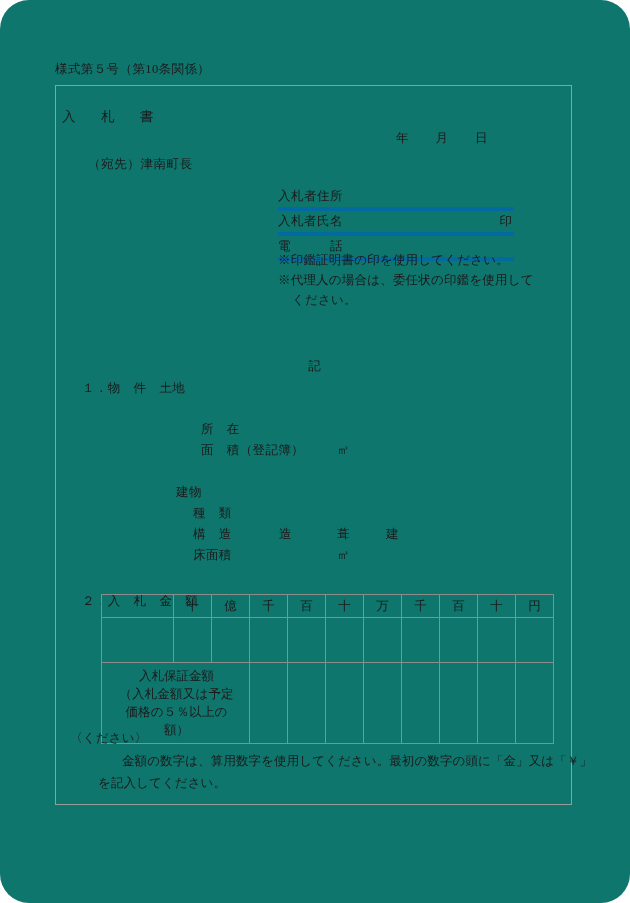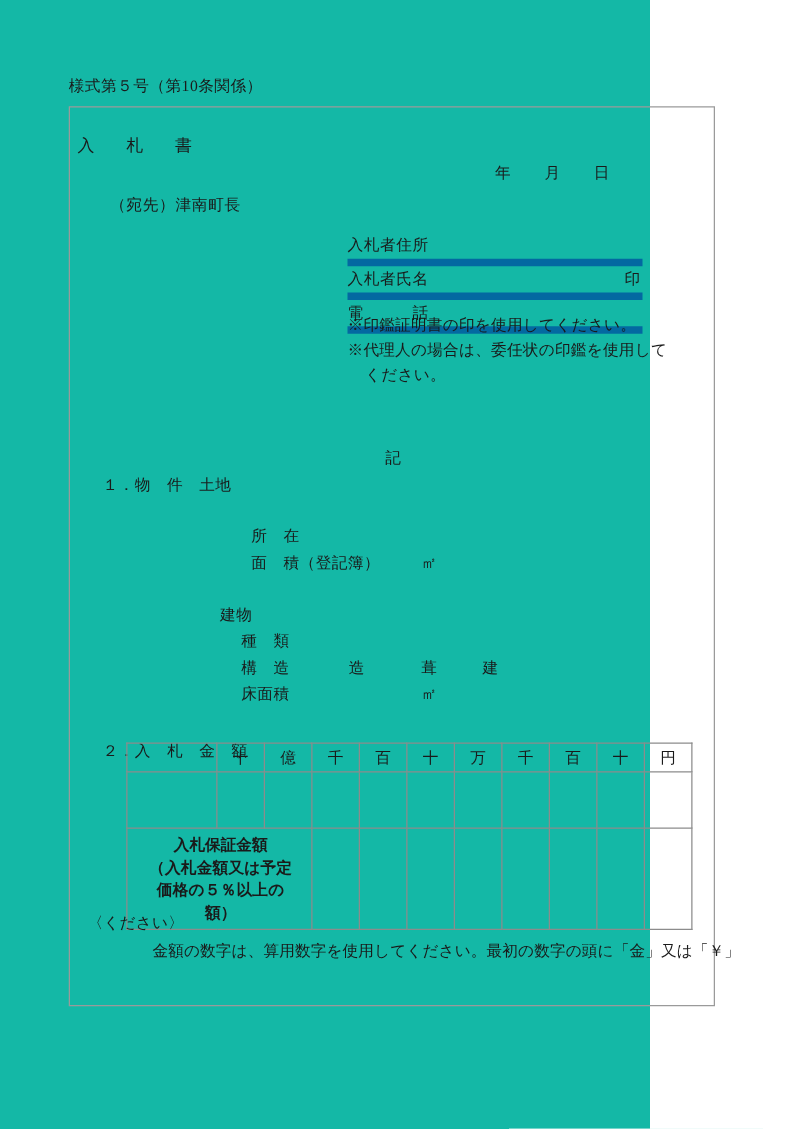--- a/index.html
+++ b/index.html
@@ -12,23 +12,24 @@
     height: 903px;
     position: relative;
     font-family: "Liberation Serif", "DejaVu Serif", serif;
     color: #1a1a1a;
     -webkit-font-smoothing: antialiased;
   }
 
   .page {
     position: absolute;
     left: 0; top: 0;
-    width: 520px;
+    width: 630px;
     height: 903px;
-    background: #14b8a6;
+    background: #0f766e;
+    border-radius: 29px;
   }
 
   
   .form-no {
     position: absolute;
     left: 55px;
     top: 61px;
     font-size: 12.5px;
     letter-spacing: 0.4px;
     white-space: nowrap;
@@ -84,21 +85,21 @@
   
   .bidder-block {
     position: absolute;
     left: 222px;
     top: 100px;
     width: 236px;
   }
   .field-row {
     position: relative;
     height: 21px;
-    border-bottom: 6px solid #0369a1;
+    border-bottom: 4px solid #0369a1;
     font-size: 12.5px;
   }
   .field-label {
     position: absolute;
     left: 0;
     bottom: 2px;
     letter-spacing: 0.5px;
     white-space: nowrap;
   }
   .field-label.spread {
@@ -183,21 +184,20 @@
   .amount-table tr.head td { height: 22px; }
   .amount-table tr.entry td { height: 44px; }
   .amount-table tr.guarantee td { height: 76px; }
 
   .guar-label {
     text-align: center;
     vertical-align: top !important;
     padding: 4px 4px 0 6px !important;
     line-height: 18px;
     font-size: 12.5px;
-    font-weight: bold;
   }
   .guar-label div { white-space: nowrap; }
   .guar-label div.just {
     letter-spacing: 0.2px;
   }
 
   
   .notes-head {
     top: 644px;
     left: 14px;
@@ -326,17 +326,18 @@
             <td></td>
             <td></td>
             <td></td>
           </tr>
         </tbody>
       </table>
 
       <div class="abs notes-head">〈ください〉</div>
       <div class="notes-body">
         <div class="l1">金額の数字は、算用数字を使用してください。最初の数字の頭に「金」又は「￥」</div>
+        <div class="l2">を記入してください。</div>
       </div>
 
     </div>
   </div>
 </div>
 
 </body></html>

